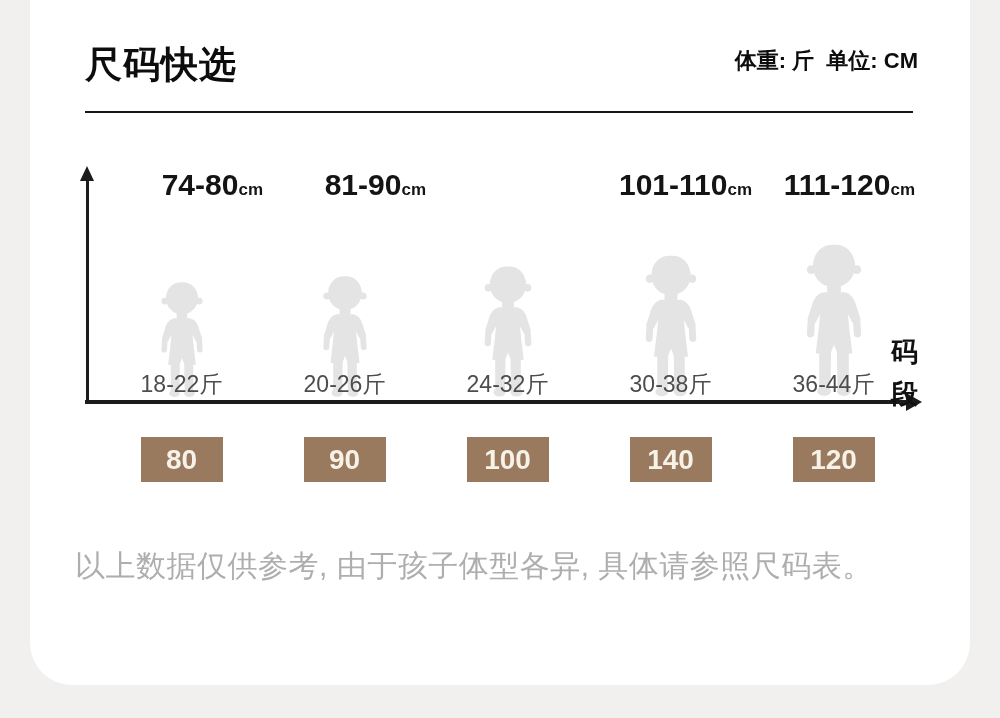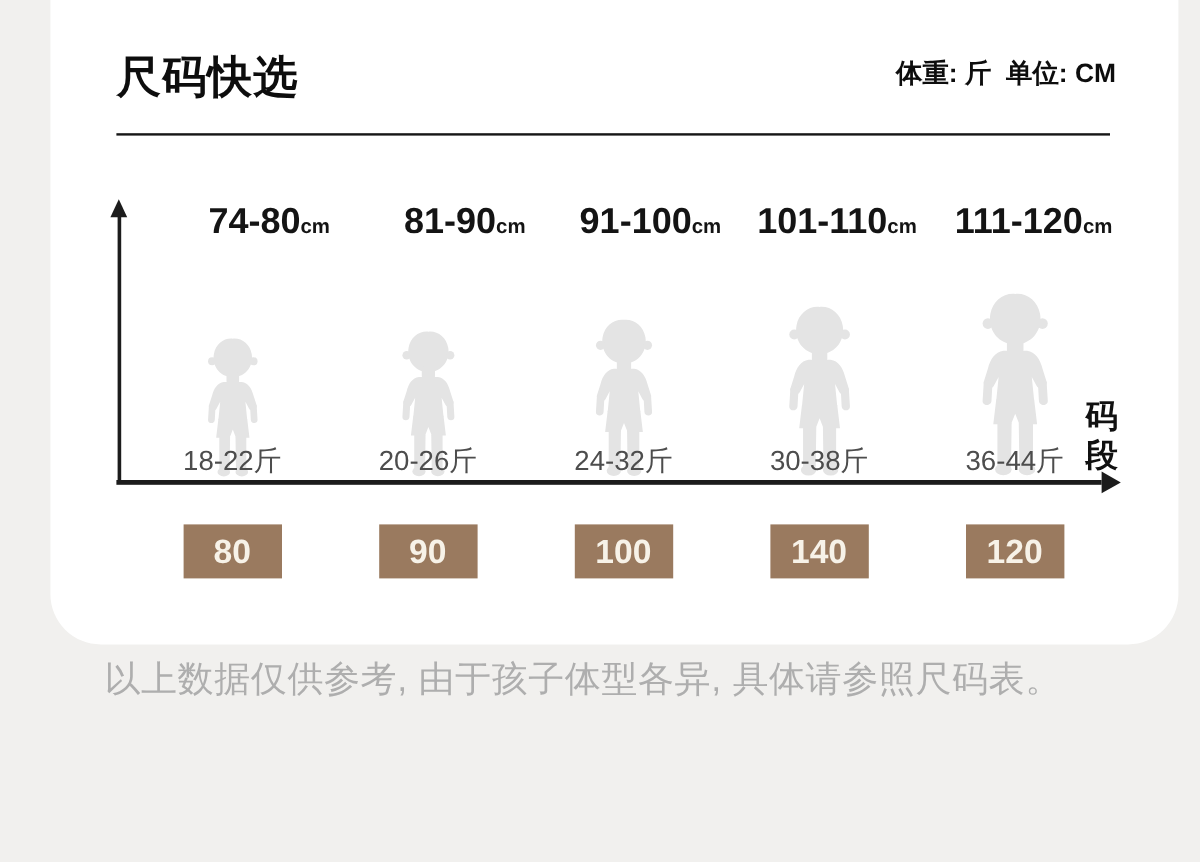--- a/index.html
+++ b/index.html
@@ -4,22 +4,22 @@
 <style>
   * { margin:0; padding:0; box-sizing:border-box; }
   html,body { width:1000px; height:718px; }
   body {
     background: var(--background, #f1f0ee);
     font-family: "Liberation Sans", "DejaVu Sans", sans-serif;
     position: relative;
     overflow: hidden;
   }
   .card {
-    position:absolute; left:42px; top:0;
-    width:940px; height:537px;
+    position:absolute; left:30px; top:0;
+    width:940px; height:685px;
     background: var(--card-background, #ffffff);
     border-radius: 0 0 42px 42px;
   }
   
   .title {
     position:absolute; left:55px; top:40px;
     font-size:37px; font-weight:800; color:#0d0d0d;
     letter-spacing:1px;
   }
   .units {
@@ -47,22 +47,22 @@
     width:821px; height:4px; background: var(--axis, #1c1c1c);
   }
   .x-arrow {
     position:absolute; left:876px; top:393px;
     width:0; height:0;
     border-top:9px solid transparent; border-bottom:9px solid transparent;
     border-left:16px solid var(--axis, #1c1c1c);
   }
   .axis-label {
     position:absolute; left:861px; top:331px;
-    width:30px; font-size:27px; line-height:32px; font-weight:700;
-    color:#111; word-break:break-all; text-align:center;
+    width:30px; font-size:27px; line-height:42px; font-weight:700;
+    color:#111; word-break:break-all; 
   }
   
   .columns {
     position:absolute; left:70px; top:168px;
     width:815px; height:322px;
     display:flex;
   }
   .col { position:relative; flex:1; }
   .h-label {
     position:absolute; top:0; width:100%; text-align:right;
@@ -157,21 +157,20 @@
             <ellipse cx="50" cy="151" rx="7" ry="5"></ellipse>
         </svg>
       </div>
       <div class="w-label">20-26斤</div>
       <div class="size-box">
           <span>90</span>
         </div>
     </div>
 
     <div class="col">
-      <div class="h-label"><span>91-100</span><span class="unit">cm</span></div>
       <div class="figure">
         <svg viewBox="0 0 80 160" fill="currentColor" xmlns="http://www.w3.org/2000/svg">
           <path d="M40 3 C50 2 59 9 61 20 C63 32 56 45 40 46 C24 45 17 32 19 20 C21 9 30 2 40 3 Z"></path>
           <circle cx="17" cy="28" r="4.5"></circle>
             <circle cx="63" cy="28" r="4.5"></circle>
           <rect x="33" y="40" width="14" height="14" rx="4"></rect>
           <path d="M30 51 L50 51 C57 52 61 58 63 66 L66.5 77 C67.5 82 60.5 85 58 80.5 L54 73 L56 93 L24 93 L26 73 L22 80.5 C19.5 85 12.5 82 13.5 77 L17 66 C19 58 23 52 30 51 Z"></path>
           <path d="M13.5 77 L21 75 L20 93 C20 98 12 98 12.5 93 Z"></path>
           <path d="M66.5 77 L59 75 L60 93 C60 98 68 98 67.5 93 Z"></path>
           <path d="M24 92 L56 92 L58.5 113 L43.5 113 L40 104 L36.5 113 L21.5 113 Z"></path>

